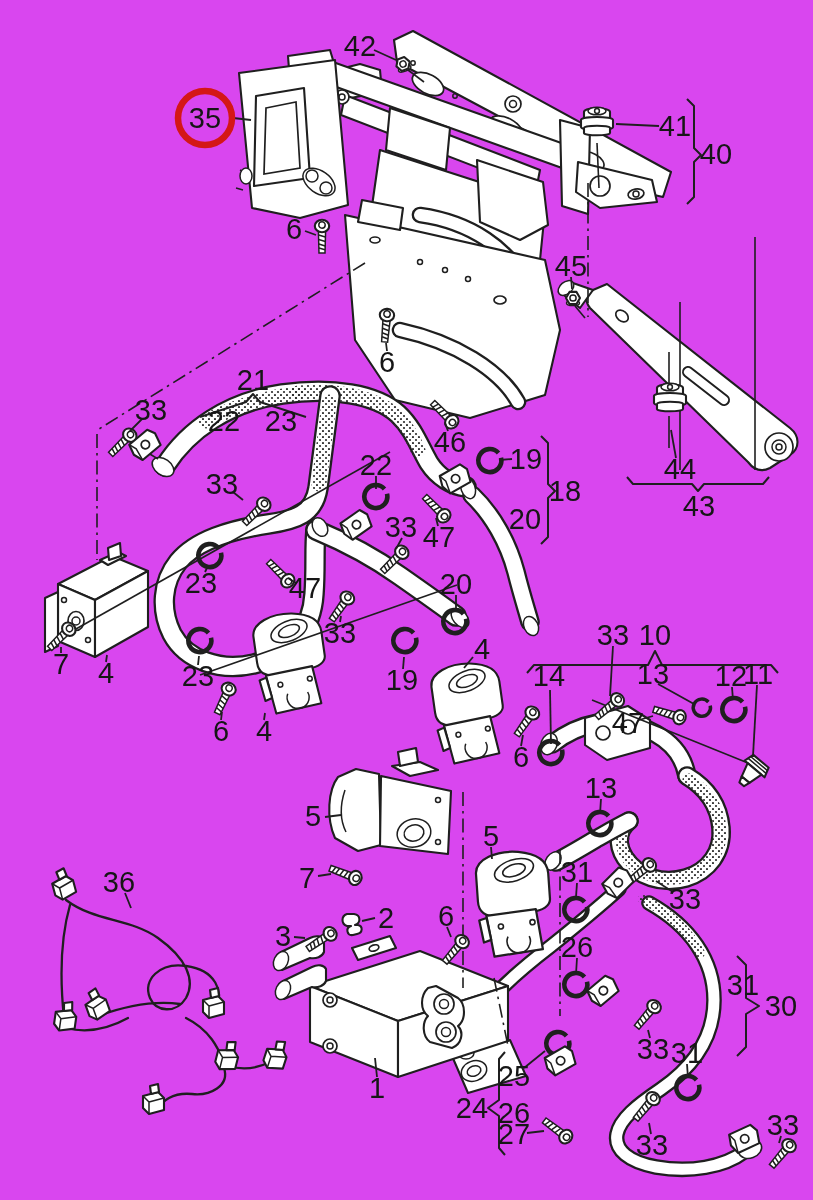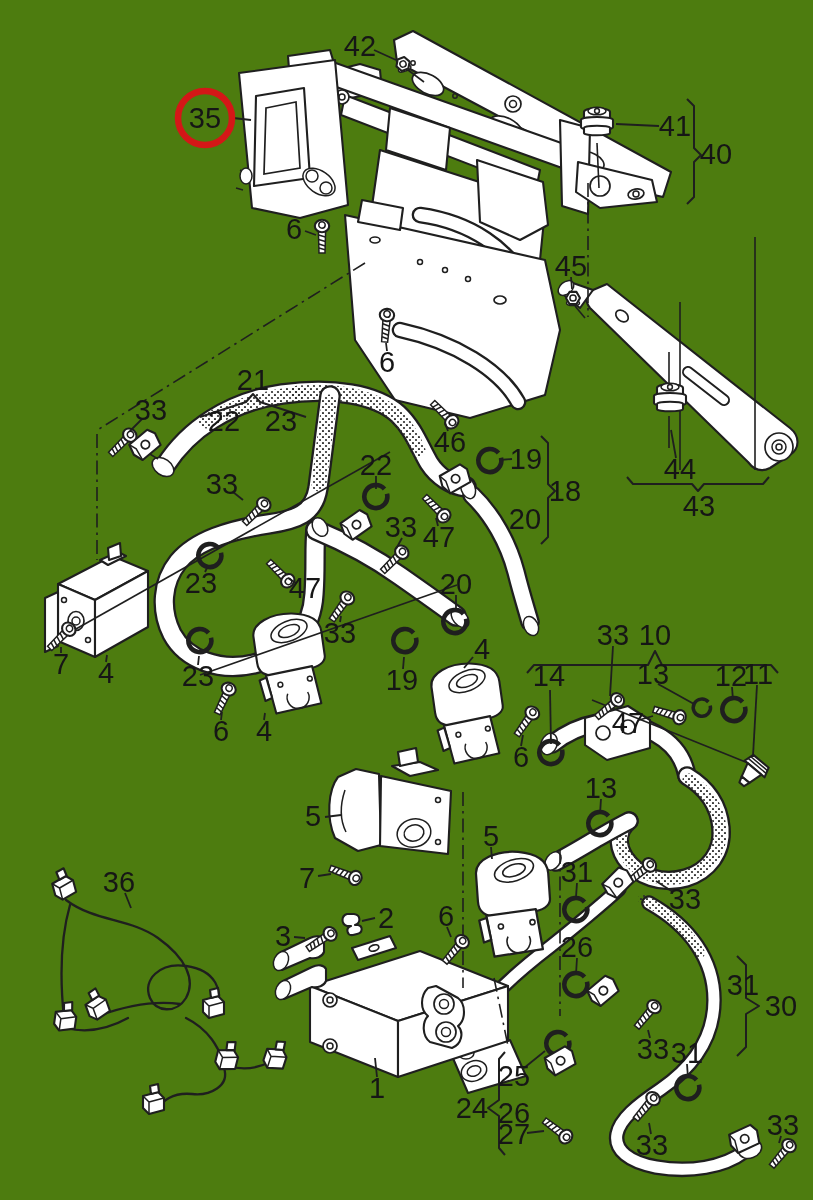--- a/index.html
+++ b/index.html
@@ -1,16 +1,16 @@
 <!DOCTYPE html>
 <html><head>
 <meta charset="utf-8">
 <style>
   html,body{margin:0;padding:0;background:#fff;}
-  #stage{width:813px;height:1200px;position:relative;background:#4d7c0f;overflow:hidden;}
+  #stage{width:813px;height:1200px;position:relative;background:#d946ef;overflow:hidden;}
   svg{display:block;}
   path,line,polyline,ellipse,circle,rect{vector-effect:none;}
   .part{fill:#ffffff;stroke:#1f1f1f;stroke-width:2.1;stroke-linejoin:round;}
   .det{fill:none;stroke:#1f1f1f;stroke-width:1.5;}
   .detf{fill:#ffffff;stroke:#1f1f1f;stroke-width:1.5;}
   .hole{fill:#ffffff;stroke:#1f1f1f;stroke-width:1.7;}
   .tube{stroke:#ffffff;fill:none;stroke-linecap:round;}
   .tube-outline{stroke:#1f1f1f;fill:none;stroke-linecap:round;}
   .braid{fill:none;stroke-linecap:round;}
   .wire{fill:none;stroke:#1f1f1f;stroke-width:2.3;stroke-linecap:round;}

